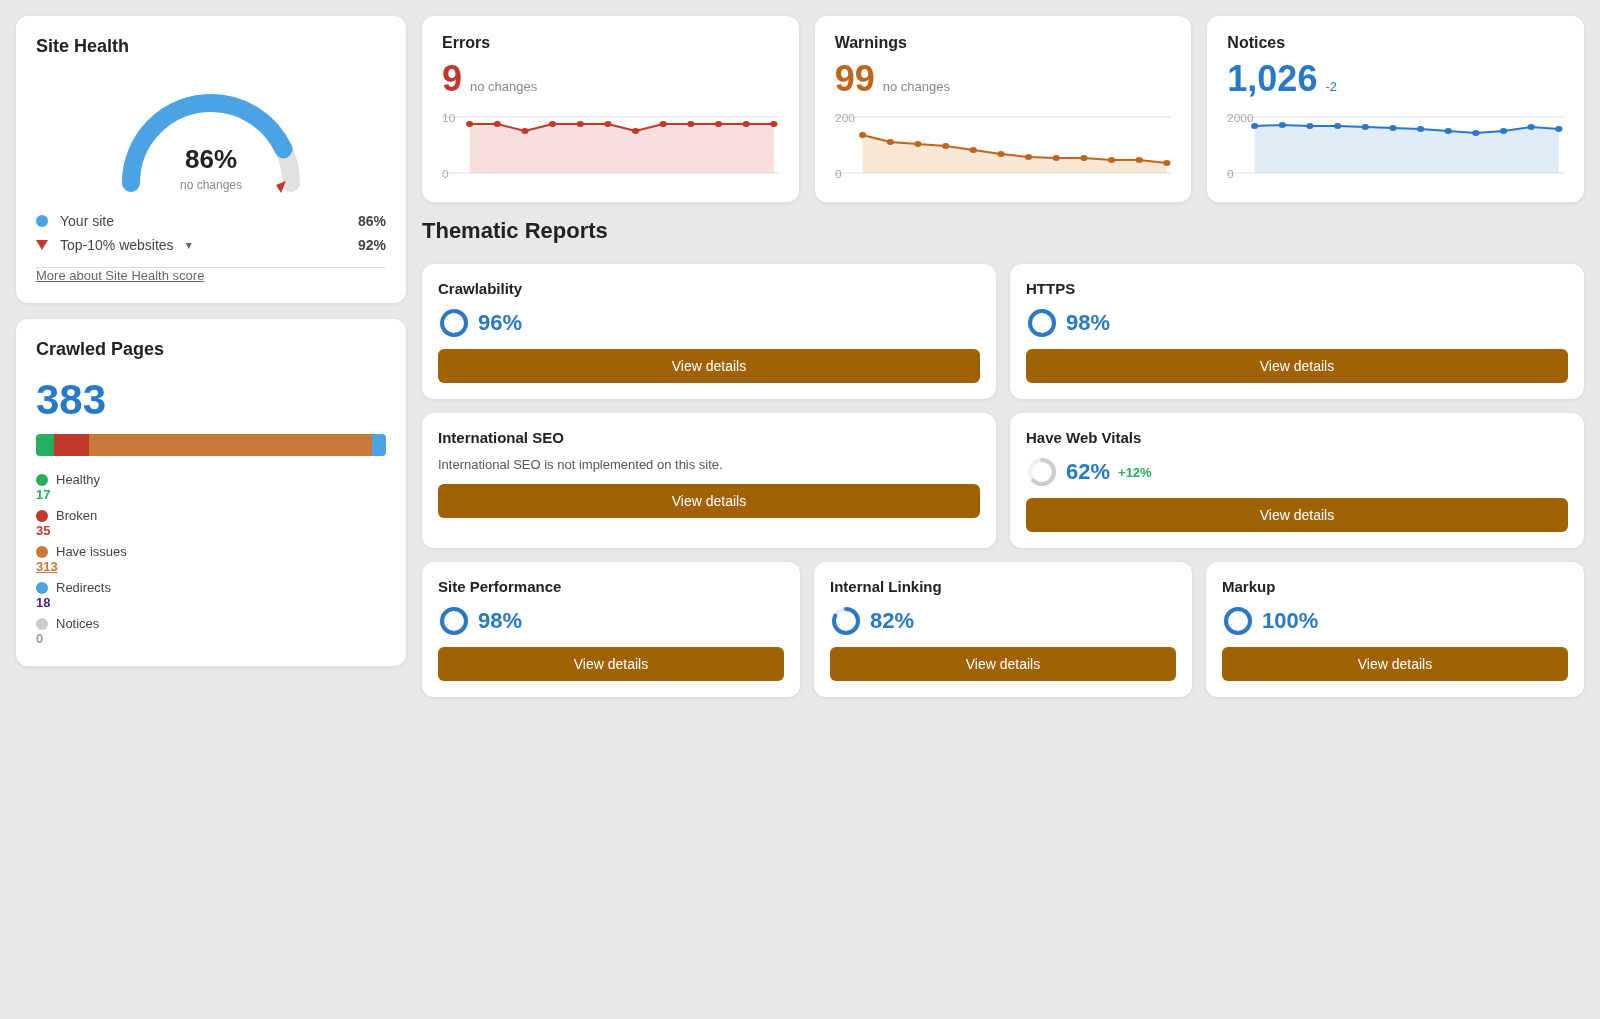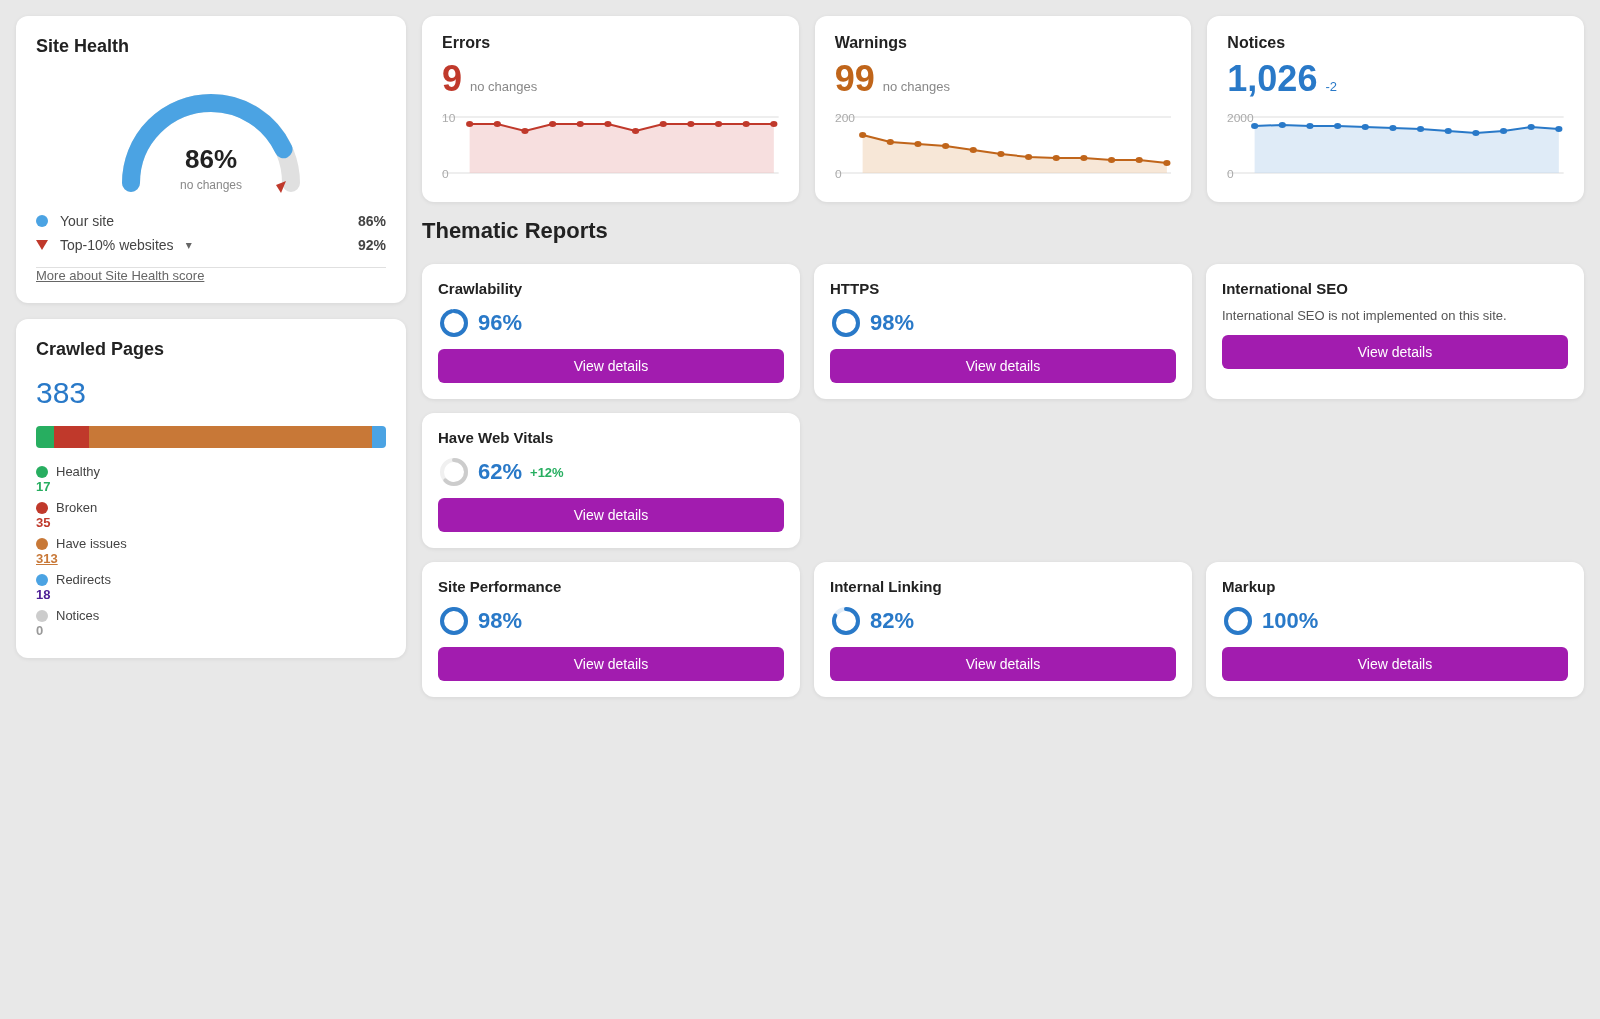--- a/index.html
+++ b/index.html
@@ -102,24 +102,24 @@
       padding-top: 0;
       font-size: 13px;
       color: #666;
       text-decoration: underline;
       cursor: pointer;
     }
 
     
     .crawled-pages-card {}
     .pages-count {
-      font-size: 30px;
-      font-weight: 400;
+      font-size: 42px;
+      font-weight: 700;
       color: #2979c8;
-      margin-bottom: 16px;
+      margin-bottom: 10px;
     }
     .stacked-bar {
       height: 22px;
       border-radius: 4px;
       display: flex;
       overflow: hidden;
       margin-bottom: 16px;
     }
     .bar-segment {}
     .pages-legend {
@@ -201,21 +201,21 @@
 
     
     .thematic-title {
       font-size: 22px;
       font-weight: 700;
       color: #222;
       margin-bottom: 20px;
     }
     .reports-grid {
       display: grid;
-      grid-template-columns: repeat(3, 1fr);
+      grid-template-columns: repeat(2, 1fr);
       gap: 14px;
       margin-bottom: 14px;
     }
     .report-card {
       background: #fff;
       border-radius: 12px;
       padding: 16px;
       box-shadow: 0 1px 4px rgba(0,0,0,0.08);
       display: flex;
       flex-direction: column;
@@ -240,21 +240,21 @@
       font-size: 22px;
       font-weight: 700;
       color: #2979c8;
     }
     .report-score-change {
       font-size: 13px;
       color: #27ae60;
       font-weight: 600;
     }
     .view-details-btn {
-      background: #a21caf;
+      background: #a16207;
       color: #fff;
       border: none;
       border-radius: 6px;
       padding: 9px 14px;
       font-size: 14px;
       font-weight: 500;
       cursor: pointer;
       text-align: center;
       width: 100%;
     }

